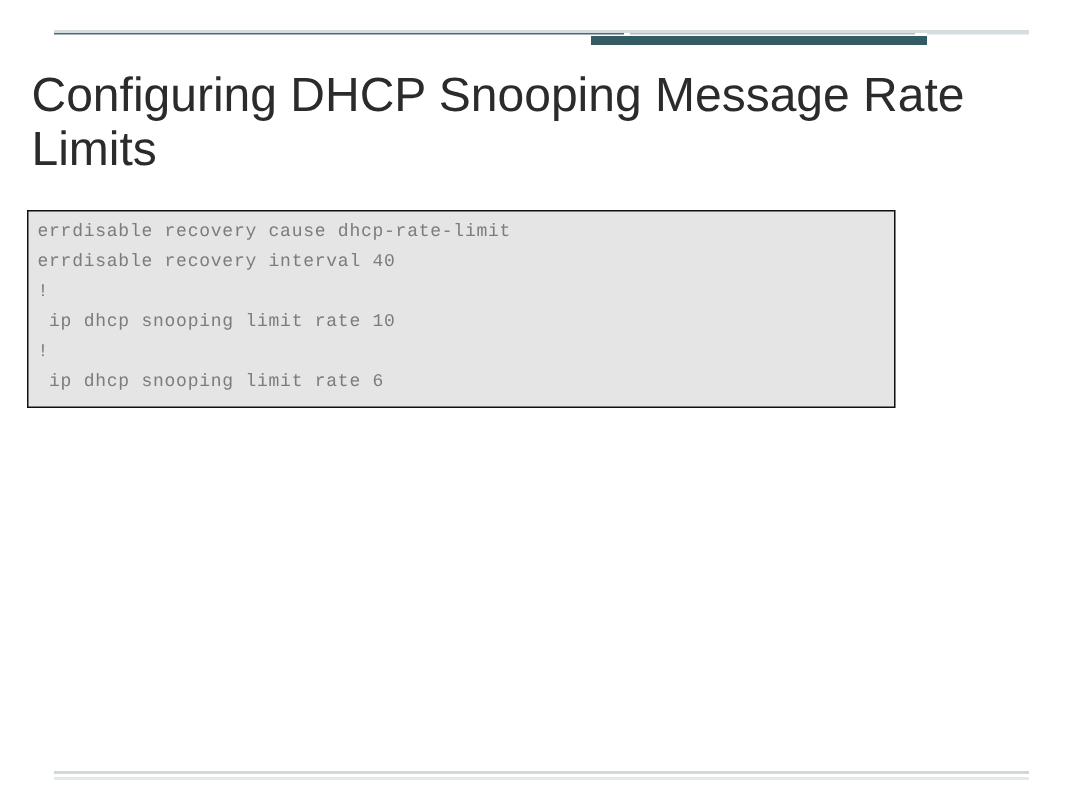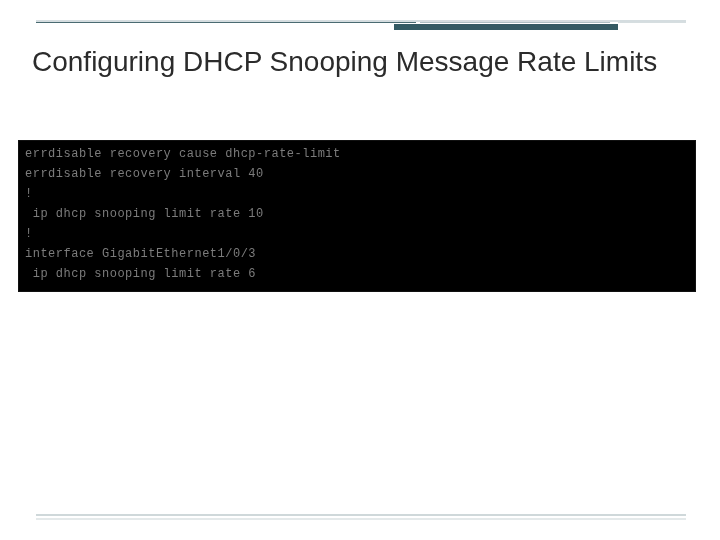--- a/index.html
+++ b/index.html
@@ -49,37 +49,37 @@
   }
   .seg-under-thick {
     position: absolute;
     left: 394px;
     top: 24px;
     width: 224px;
     border-top: 6px solid #345a63;
   }
   .title {
     position: absolute;
-    left: 32px;
+    left: 21px;
     top: 46px;
     width: 648px;
-    font-size: 28px;
+    font-size: 32px;
     line-height: 1.12;
     font-weight: 400;
     color: #2b2b2b;
   }
   .code-box {
     position: absolute;
     left: 18px;
     top: 140px;
-    width: 678px;
+    width: 579px;
     border: 1.5px solid #111;
     box-sizing: border-box;
     padding: 4px 6px 6px 6px;
-    background: #000000;
+    background: #e5e5e5;
   }
   .code-line {
     font-family: "Courier New", Courier, monospace;
     font-size: 12px;
     line-height: 1.0;
     letter-spacing: 0.5px;
     color: #7c7c7c;
     white-space: pre;
     padding: 3px 0 5px 0;
   }
@@ -113,18 +113,17 @@
   <div class="seg-under-thick"></div>
 
   <div class="title">Configuring DHCP Snooping Message Rate Limits</div>
 
   <div class="code-box">
     <div class="code-line">errdisable recovery cause dhcp-rate-limit</div>
     <div class="code-line">errdisable recovery interval 40</div>
     <div class="code-line">!</div>
     <div class="code-line"> ip dhcp snooping limit rate 10</div>
     <div class="code-line">!</div>
-    <div class="code-line">interface GigabitEthernet1/0/3</div>
     <div class="code-line"> ip dhcp snooping limit rate 6</div>
   </div>
 
   <div class="bottom-rule"></div>
 </div>
 
 </body></html>

